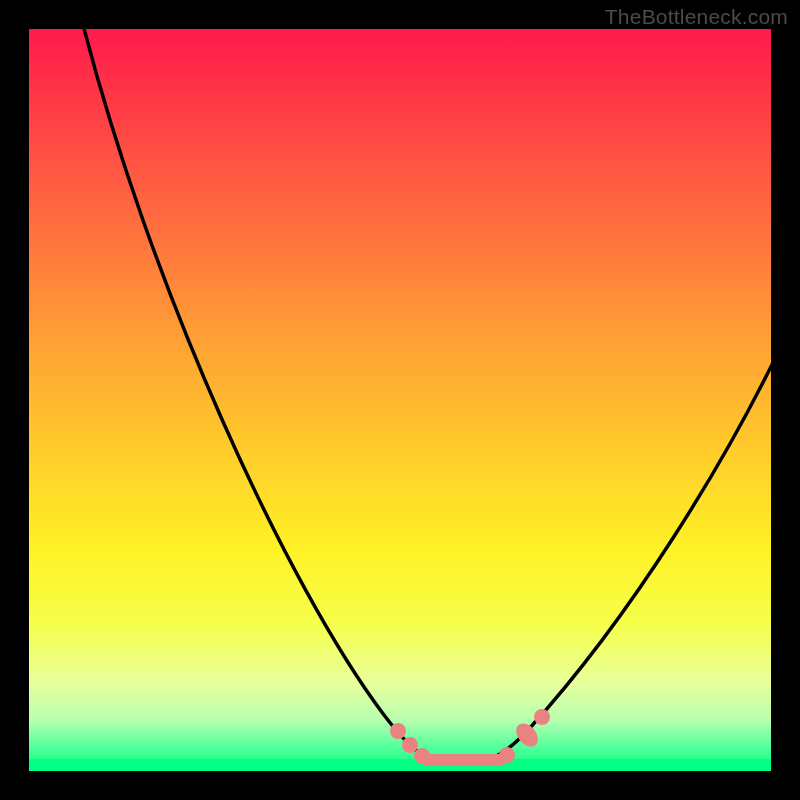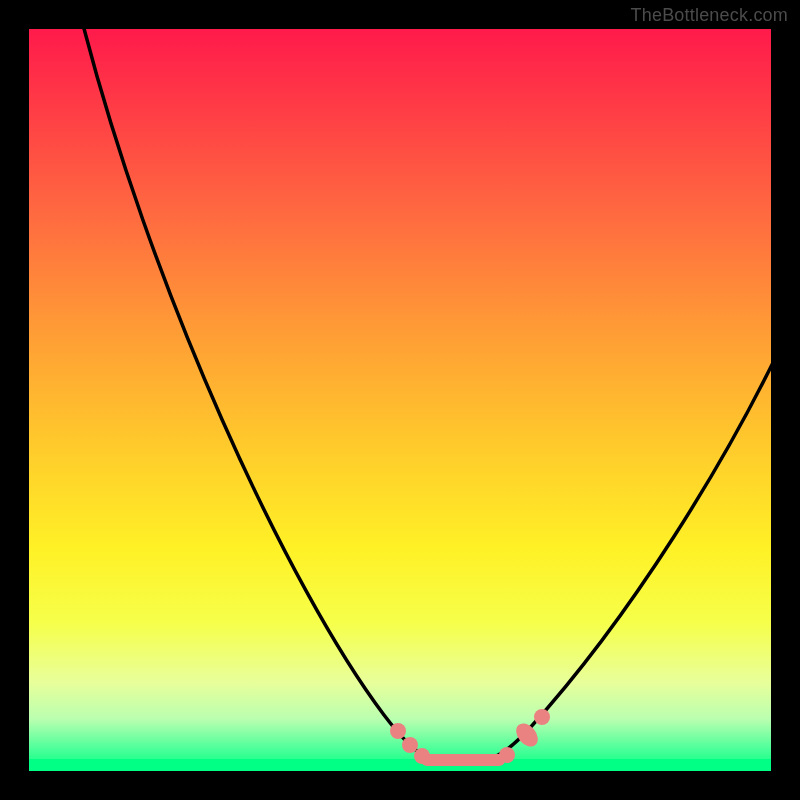--- a/index.html
+++ b/index.html
@@ -49,21 +49,21 @@
     position: absolute;
     inset: 0;
     width: 742px;
     height: 742px;
   }
   .attribution {
     position: absolute;
     top: 5px;
     right: 12px;
     color: #4b4b4b;
-    font-size: 18px;
+    font-size: 21px;
     font-weight: 500;
     letter-spacing: 0.2px;
   }
   .marker {
     fill: #eb8282;
     stroke: none;
   }
   .flatbar {
     stroke: #eb8282;
     stroke-width: 12;

